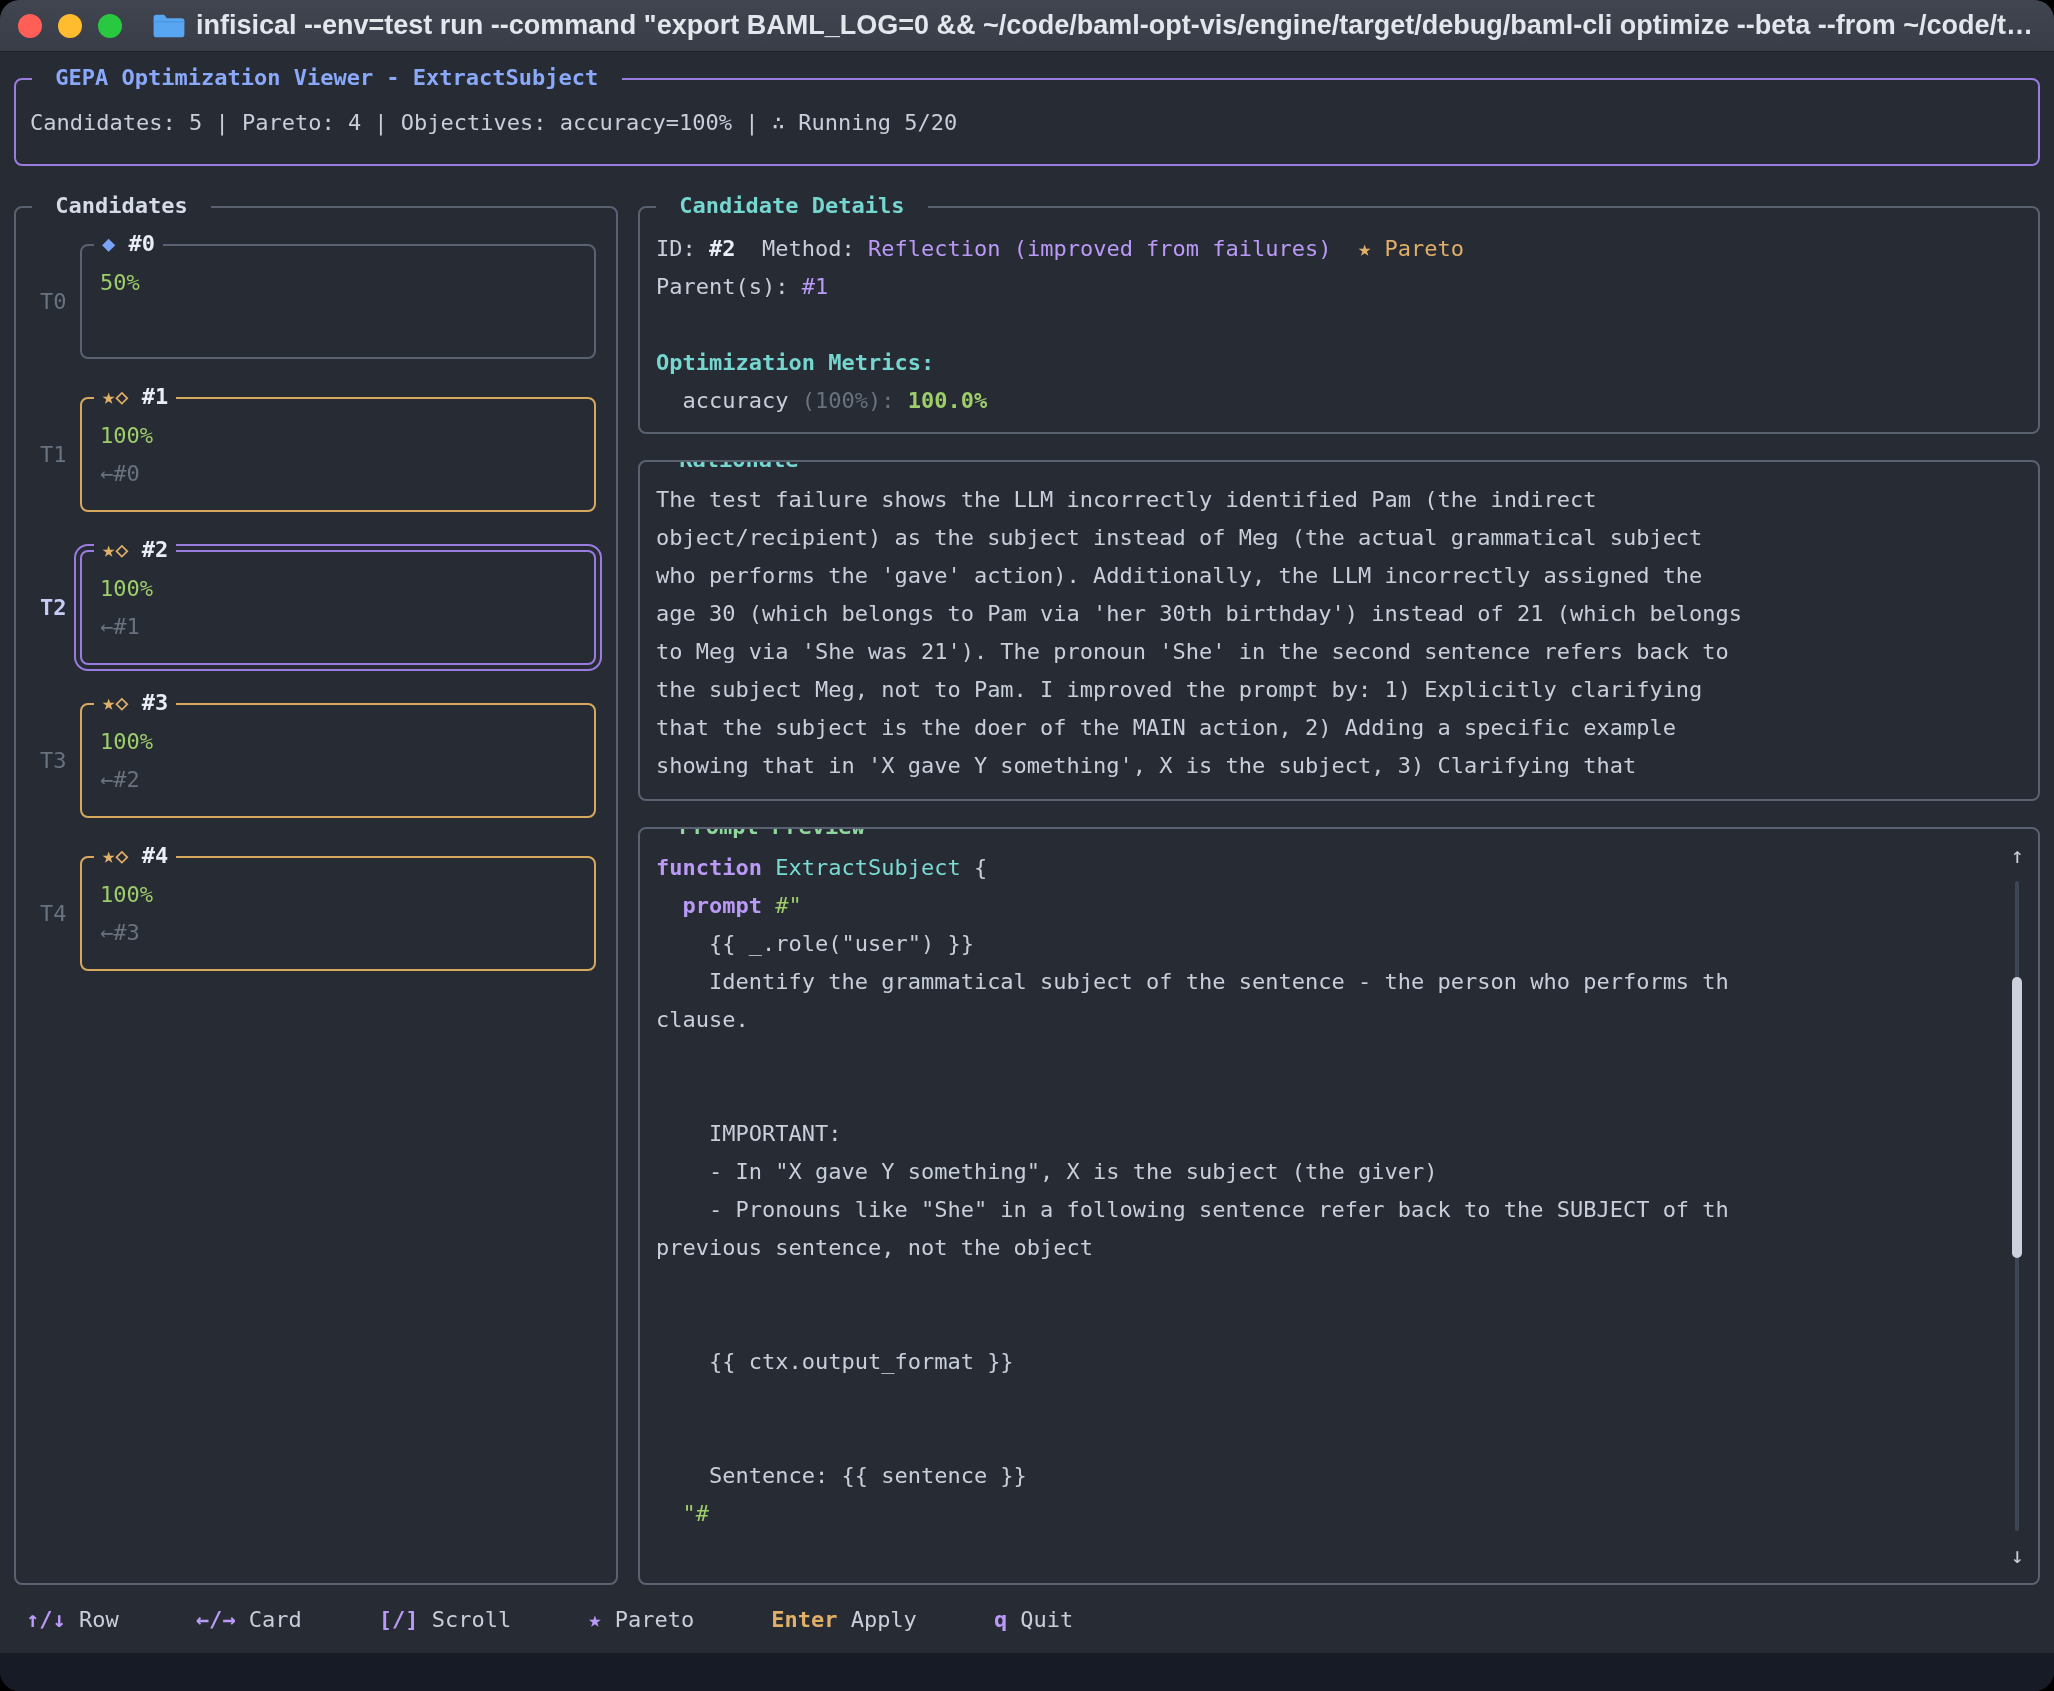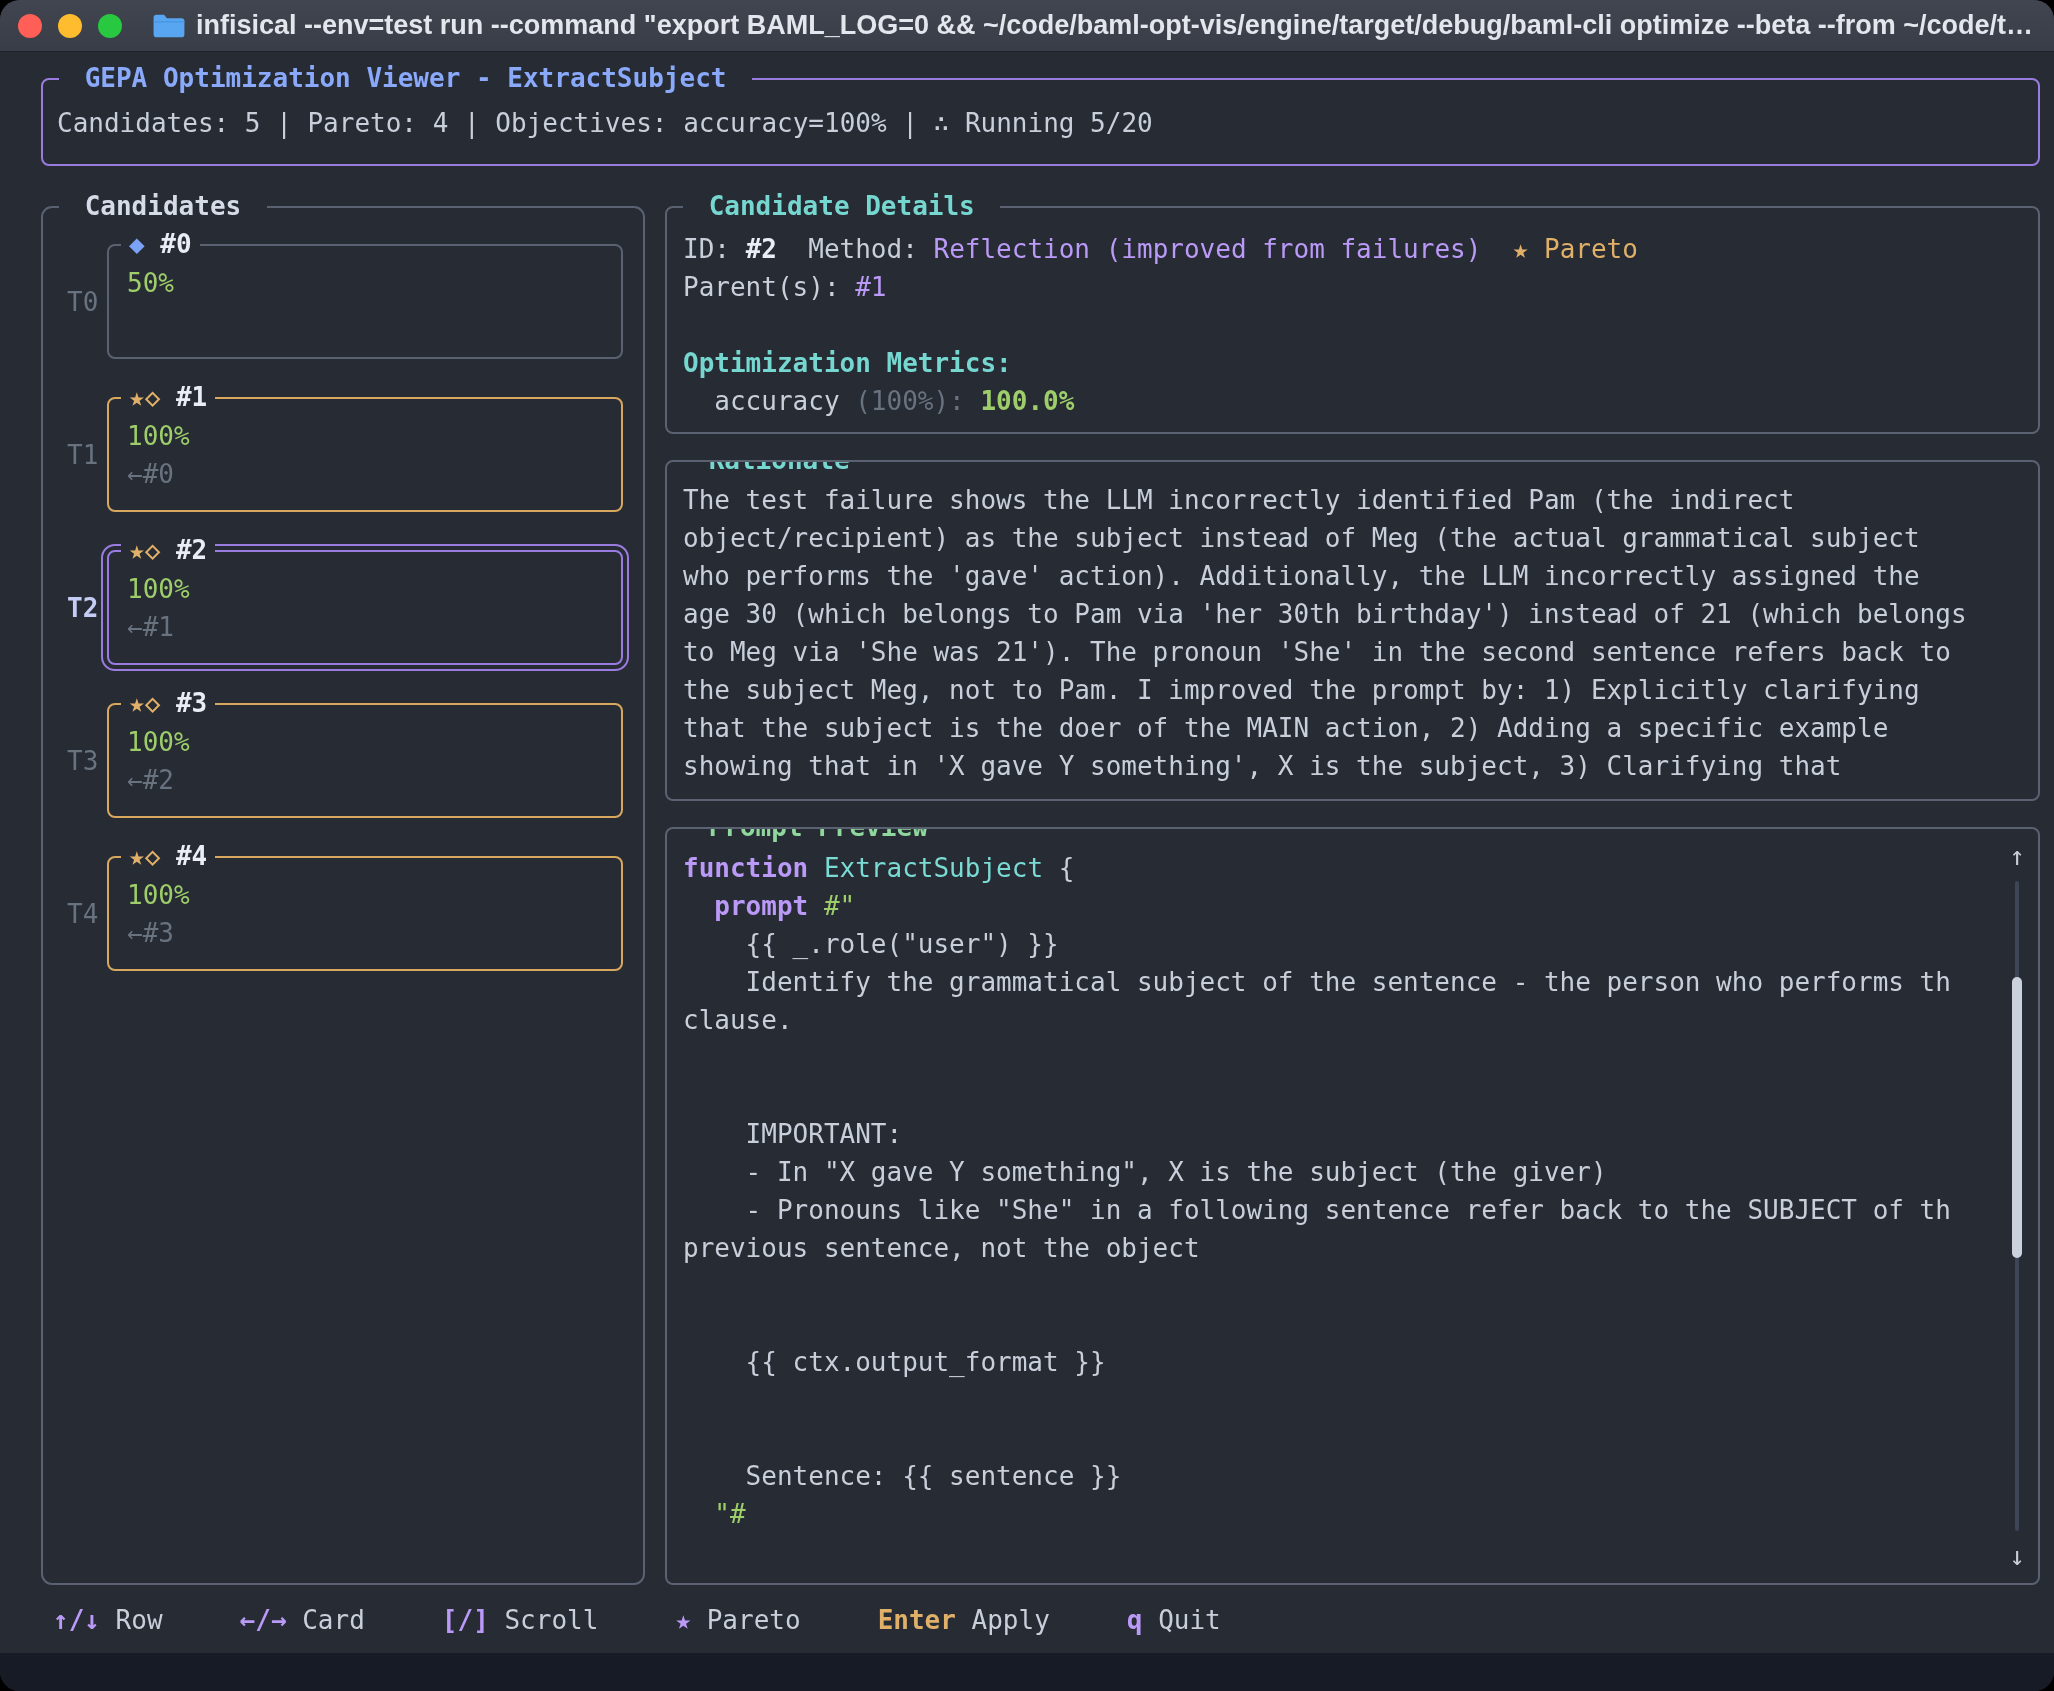--- a/index.html
+++ b/index.html
@@ -15,31 +15,31 @@
   
   .titlebar{height:52px;flex:0 0 52px;background:linear-gradient(#40454f,#383d47);
     display:flex;align-items:center;padding:0 18px;border-bottom:1px solid #1e2129;
     font-family:"Liberation Sans",sans-serif;}
   .tl{width:24px;height:24px;border-radius:50%;margin-right:16px;flex:0 0 auto;}
   .tl.red{background:#ff5f57;} .tl.yel{background:#febc2e;} .tl.grn{background:#28c840;}
   .proxy-icon{margin:0 10px 0 14px;flex:0 0 auto;display:flex;align-items:center;}
   .win-title{font-size:27px;font-weight:700;color:#e3e6ec;white-space:nowrap;overflow:hidden;}
   
   .screen{flex:1;display:flex;flex-direction:column;padding:12px 14px 14px;
-    font-family:"DejaVu Sans Mono","DejaVu Sans",monospace;font-size:26px;line-height:38px;color:var(--fg);margin-left:27px;}
+    font-family:"DejaVu Sans Mono","DejaVu Sans",monospace;font-size:22px;line-height:38px;color:var(--fg);}
   .tbox{position:relative;border:2px solid var(--border);border-radius:8px;}
   .tbox-title{position:absolute;top:-21px;left:16px;background:var(--bg);padding:0 10px;font-weight:700;white-space:pre;}
   
   .header-box{flex:0 0 88px;border-color:var(--purple);margin-top:14px;padding:24px 14px 0;}
   .header-box .tbox-title{color:var(--header-blue);}
   .header-line{white-space:pre;color:var(--fg);}
   
   .main-row{flex:1;display:flex;gap:20px;margin-top:40px;min-height:0;}
   
-  .cand-box{flex:0 0 604px;padding:36px 0 0;border-radius:11px;}
+  .cand-box{flex:0 0 604px;padding:36px 0 0;}
   .cand-box .tbox-title{color:#d6dbe8;}
   .cand-row{display:flex;align-items:center;margin-bottom:38px;}
   .t-label{flex:0 0 64px;padding-left:24px;color:var(--dim);}
   .t-label.t-selected{color:#c6cdf5;font-weight:700;}
   .card{position:relative;flex:1;margin-right:20px;border:2px solid var(--border);border-radius:8px;
     padding:18px 18px 14px;min-height:115px;}
   .card.pareto{border-color:#d9a85f;}
   .card.selected{border-color:var(--purple);outline:2px solid var(--purple);outline-offset:4px;}
   .card-title{position:absolute;top:-21px;left:12px;background:var(--bg);padding:0 8px;font-weight:700;white-space:pre;}
   .icon-blue{color:var(--blue);} .icon-yellow{color:var(--yellow);}

